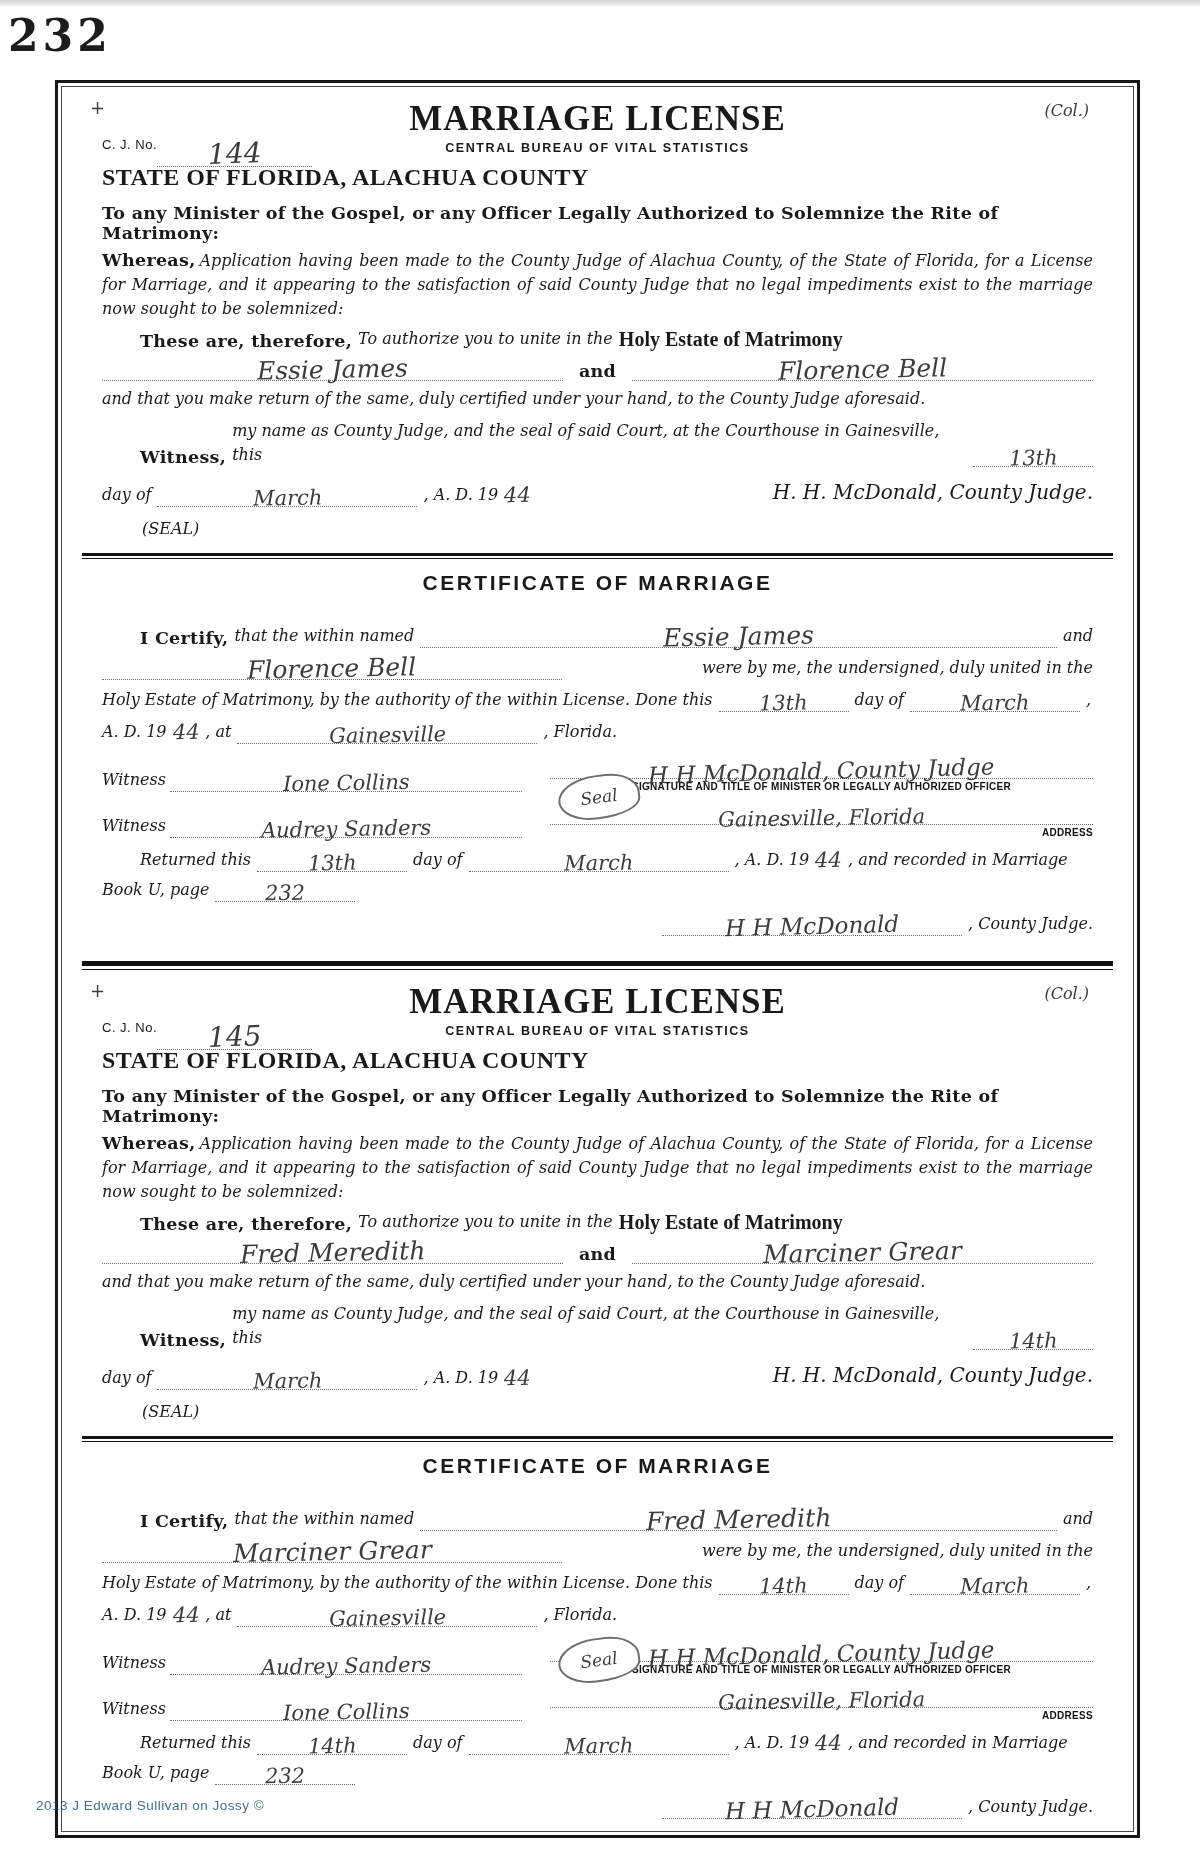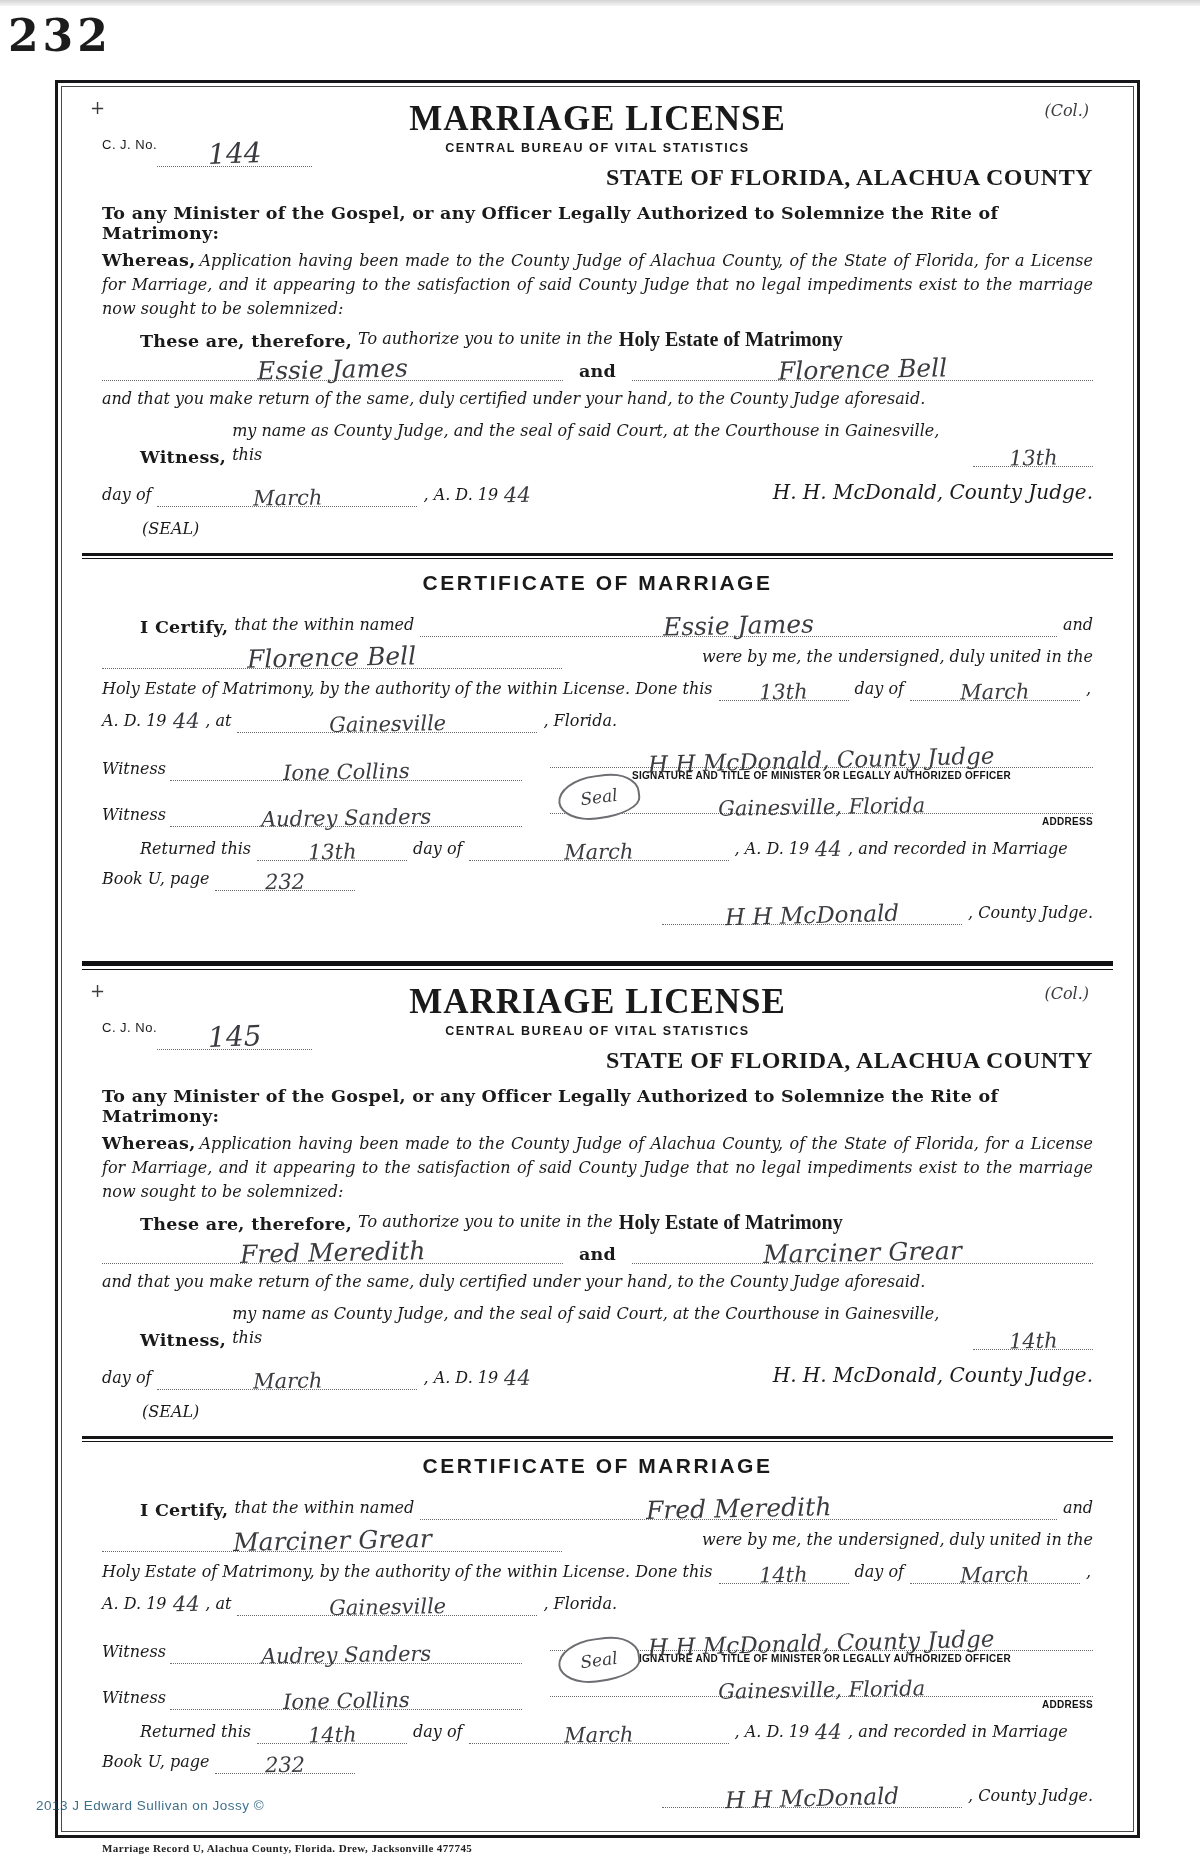--- a/index.html
+++ b/index.html
@@ -33,21 +33,21 @@
   .form-divider{
     height:3px;border-top:5px solid #101012;border-bottom:1px solid #101012;
     margin:2px -20px 0 -20px;
   }
   
   .t1{font-family:Liberation Serif, serif;font-weight:bold;font-size:35px;
       letter-spacing:1px;text-align:center;line-height:1.05;}
   .t2{font-family:"Liberation Sans",sans-serif;font-weight:bold;font-size:12.5px;
       letter-spacing:1.6px;text-align:center;margin-top:3px;}
   .t3{font-family:"Liberation Serif",serif;font-weight:bold;font-size:24px;
-      letter-spacing:.5px;text-align:right;margin-top:9px;}
+      letter-spacing:.5px;text-align:left;margin-top:9px;}
   .cert-title{font-family:"Liberation Sans",sans-serif;font-weight:bold;
       font-size:21px;letter-spacing:2.5px;text-align:center;margin-top:12px;}
   .bl{font-family:"DejaVu Serif",serif;font-weight:bold;font-size:17.5px;
       letter-spacing:.3px;}
   .bl-big{font-size:18.5px;}
   .it{font-style:italic;font-size:16px;line-height:1.5;}
   .he{font-family:"Liberation Serif",serif;font-weight:bold;font-size:20px;}
   .hw{font-family:"DejaVu Serif",serif;font-style:italic;color:#3b3b40;
       display:inline-block;}
   .hw-name{font-size:25px;transform:rotate(-1.2deg);}
@@ -103,21 +103,21 @@
   .footnote{
     font-family:"Liberation Serif",serif;font-weight:bold;font-size:11px;
     letter-spacing:.4px;margin-top:34px;color:#222;
   }
   .watermark{
     position:absolute;left:36px;top:1798px;z-index:5;
     font-family:"Liberation Sans",sans-serif;font-size:13.5px;
     color:#0c4a6e;opacity:.8;letter-spacing:.5px;white-space:nowrap;
   }
   .mt6{margin-top:6px;} .mt8{margin-top:8px;} .mt10{margin-top:10px;}
-  .mt12{margin-top:16px;} .mt14{margin-top:14px;}
+  .mt12{margin-top:27px;} .mt14{margin-top:14px;}
 </style>
 </head>
 <body>
 
 <div class="page-number">232</div>
 
 <div class="sheet">
   <div class="sheet-inner">
 
     <section class="form form-1">

